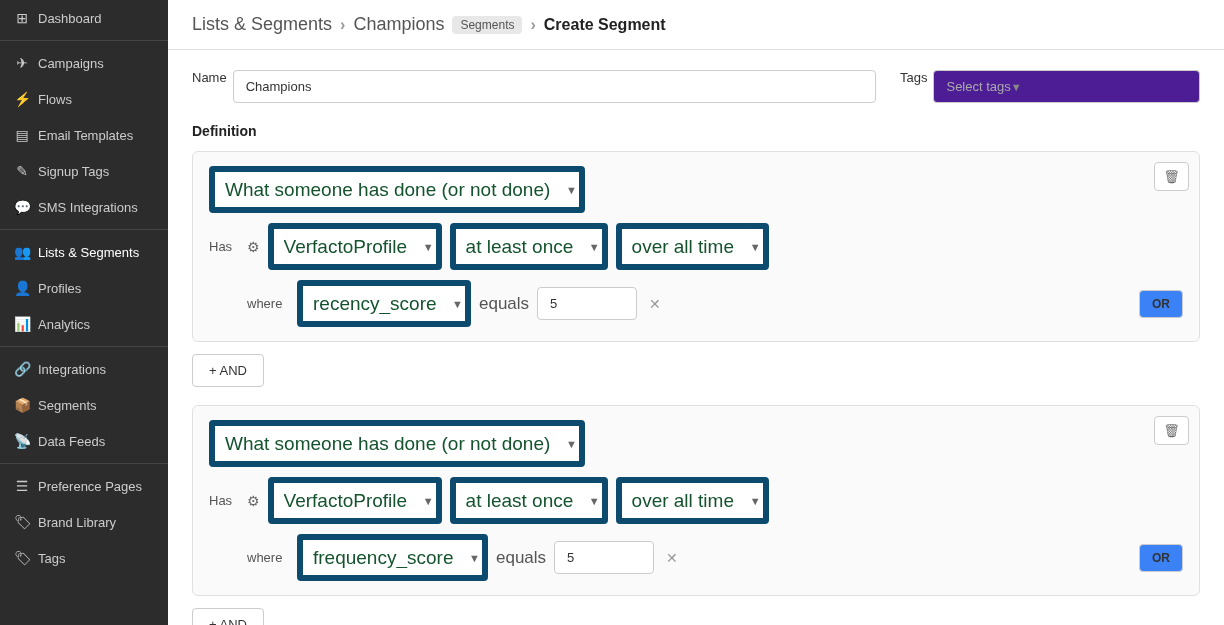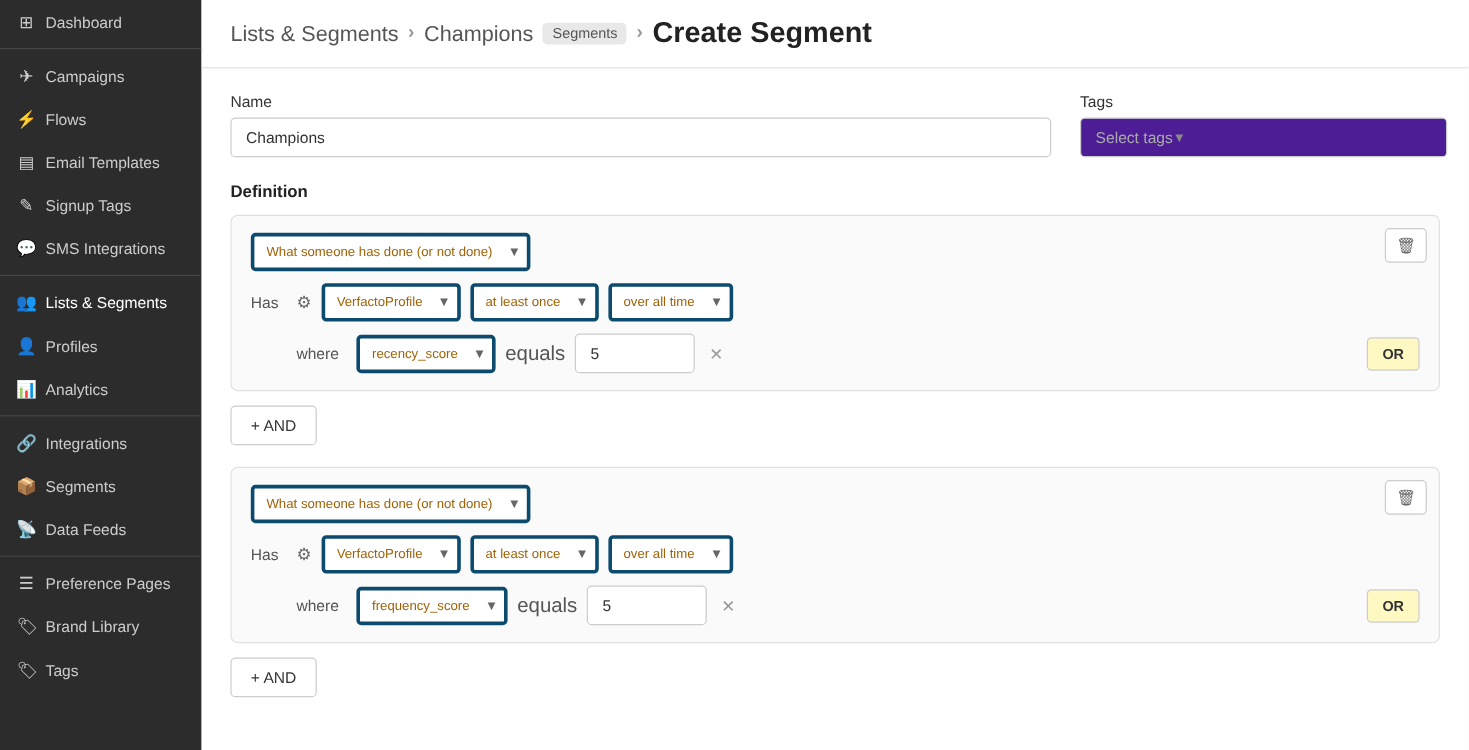--- a/index.html
+++ b/index.html
@@ -52,39 +52,39 @@
     .breadcrumb-part { color: #555; font-weight: 400; font-size: 18px; }
     .breadcrumb-sep { color: #999; font-size: 16px; }
     .breadcrumb-badge {
       background: #e8e8e8;
       border-radius: 4px;
       padding: 2px 8px;
       font-size: 12px;
       color: #555;
       font-weight: 400;
     }
-    .page-title { font-size: 24px; font-weight: 600; color: #222; }
+    .page-title { font-size: 16px; font-weight: 600; color: #222; }
 
     
     .content {
       padding: 20px 24px;
       flex: 1;
     }
     .subtitle {
       color: #555;
       font-size: 13px;
       margin-bottom: 20px;
     }
 
     .form-row {
       display: flex;
       gap: 24px;
       margin-bottom: 20px;
     }
-    .form-group { display: flex; flex-direction: column; gap: 6px; }
+    .form-group { display: flex; flex-direction: row; gap: 6px; }
     .form-group.name { flex: 1; }
     .form-group.tags { width: 300px; }
     label { font-size: 13px; font-weight: 500; color: #333; }
 
     input[type="text"], .select-input {
       border: 1px solid #ccc;
       border-radius: 4px;
       padding: 8px 12px;
       font-size: 13px;
       color: #333;
@@ -92,25 +92,25 @@
       outline: none;
     }
 
     .select-wrapper {
       position: relative;
       display: inline-flex;
       align-items: center;
     }
     .select-wrapper select {
       appearance: none;
-      border: 3px solid #0c4a6e;
+      border: 6px solid #0c4a6e;
       border-radius: 4px;
       padding: 7px 28px 7px 10px;
-      font-size: 11px;
-      color: #a16207;
+      font-size: 19px;
+      color: #14532d;
       background: #fff;
       cursor: pointer;
       outline: none;
     }
     .select-arrow {
       position: absolute;
       right: 8px;
       pointer-events: none;
       color: #666;
       font-size: 11px;
@@ -188,21 +188,21 @@
       background: none;
       border: none;
       cursor: pointer;
       color: #999;
       font-size: 14px;
       padding: 2px 4px;
     }
 
     .or-btn {
       border: 1px solid #ccc;
-      background: #fef9c3;
+      background: #3b82f6;
       border-radius: 4px;
       padding: 6px 12px;
       font-size: 12px;
       font-weight: 600;
       color: #333;
       cursor: pointer;
       margin-left: auto;
       text-align: center;
     }
 

